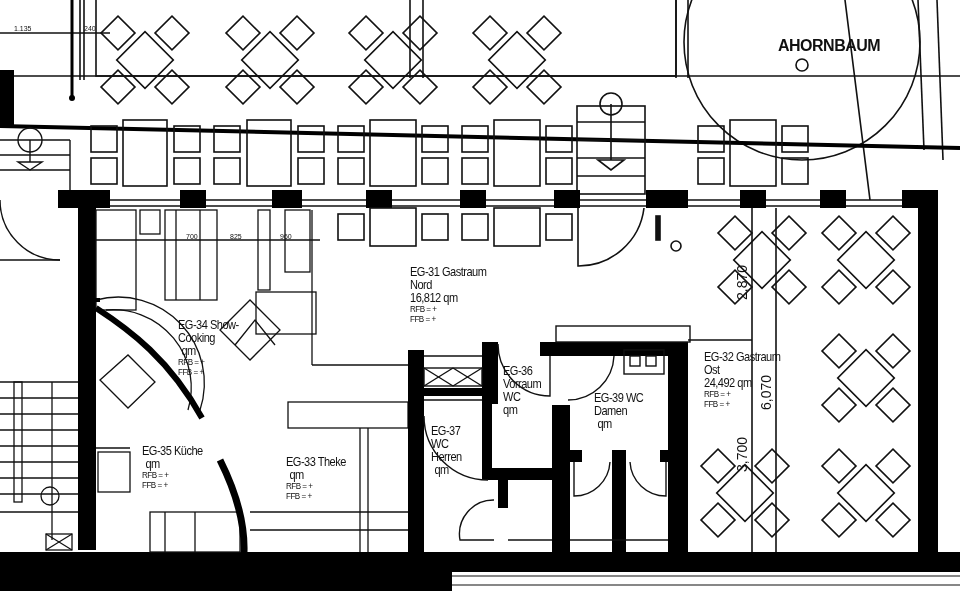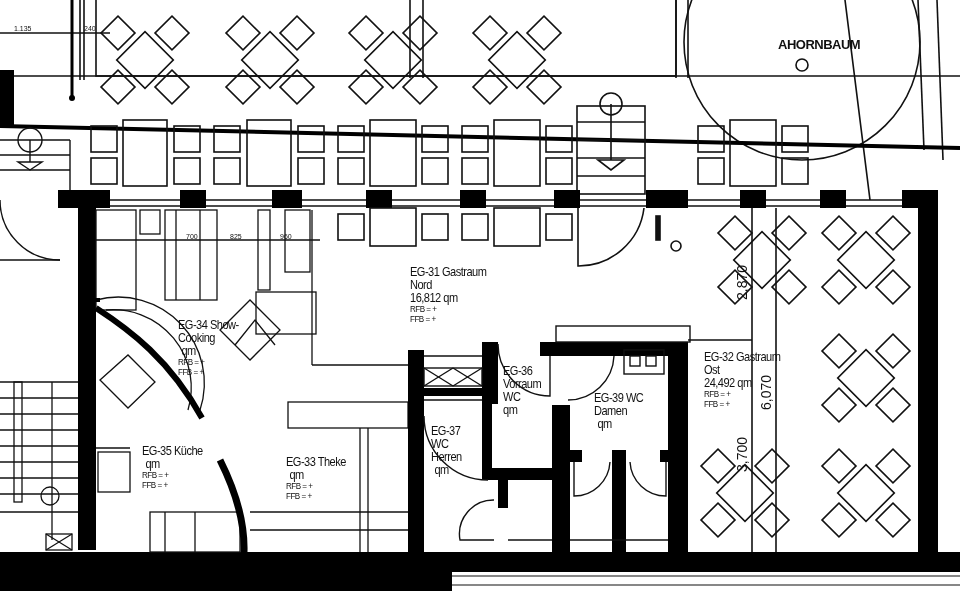--- a/index.html
+++ b/index.html
@@ -3,21 +3,21 @@
 <meta charset="utf-8">
 <style>
   html,body{margin:0;padding:0;background:#fff;}
   body{width:960px;height:591px;overflow:hidden;position:relative;font-family:"Liberation Sans",sans-serif;}
   #plan{position:absolute;left:0;top:0;width:960px;height:591px;}
   .lbl{position:absolute;font-family:"Liberation Sans",sans-serif;color:#111;line-height:1.0;letter-spacing:-0.6px;transform:scaleX(0.85);transform-origin:left top;white-space:nowrap;}
   .lbl .t{font-size:13px;display:block;}
   .lbl .s{font-size:9.5px;display:block;}
   .vtext{position:absolute;font-size:14px;color:#111;transform:rotate(-90deg);transform-origin:left top;white-space:nowrap;font-family:"Liberation Sans",sans-serif;}
   .small{position:absolute;font-size:7px;color:#111;white-space:nowrap;font-family:"Liberation Sans",sans-serif;}
-  .tree{position:absolute;font-size:13px;font-weight:bold;color:#111;letter-spacing:-0.5px;font-family:"Liberation Sans",sans-serif;}
+  .tree{position:absolute;font-size:16px;font-weight:bold;color:#111;letter-spacing:-0.5px;font-family:"Liberation Sans",sans-serif;}
 </style>
 </head>
 <body>
 
 <svg id="plan" viewBox="0 0 960 591" xmlns="http://www.w3.org/2000/svg">
   <g fill="none" stroke="#111" stroke-width="1.6">
 
     <rect x="96" y="-2" width="580" height="78"></rect>
     <line x1="80" y1="0" x2="80" y2="80"></line>
     <line x1="84" y1="0" x2="84" y2="80"></line>

